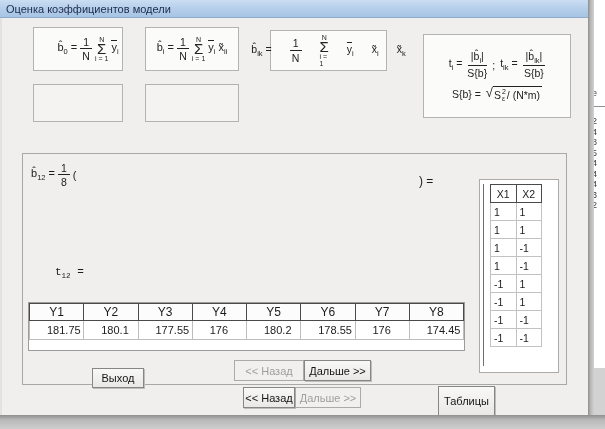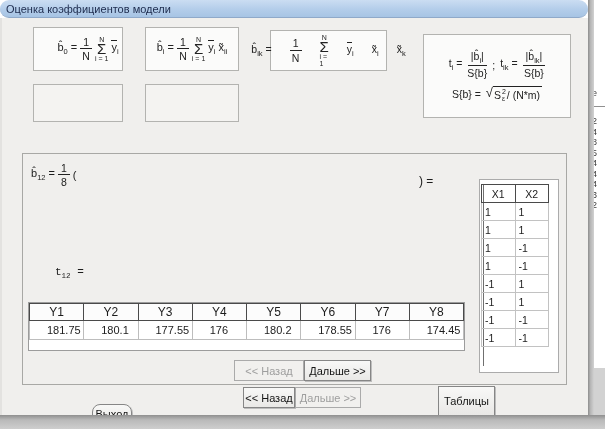--- a/index.html
+++ b/index.html
@@ -4,21 +4,21 @@
 <style>
   * { margin:0; padding:0; box-sizing:border-box; }
   body { font-family:"Liberation Sans", sans-serif; background:#888; }
   .screen { position:relative; width:605px; height:429px; background:#ffffff;
             overflow:hidden; font-size:11px; color:#1c1c1c; }
 
   
   .titlebar { position:absolute; left:0; top:0; width:588px; height:18px;
               background:linear-gradient(180deg,#cbddf2 0%,#b3cdea 55%,#a7c4e4 100%);
               border-bottom:1px solid #8fa9c9; display:flex; align-items:center;
-              padding-left:6px; color:#1d2b4d; font-size:11px;border-radius:9px; }
+              padding-left:6px; color:#1d2b4d; font-size:11px; }
   .winbody { position:absolute; left:0; top:18px; width:588px; height:397px;
              background:#f0efed; border-left:2px solid #e3e2e0; }
   .rstrip { position:absolute; left:588px; top:0; width:6px; height:415px;
             background:linear-gradient(90deg,#8d8d8d 0%,#b5b5b5 40%,#d2d2d2 100%); }
   .sliver { position:absolute; left:594px; top:0; width:11px; height:415px;
             background:#ffffff; overflow:hidden; }
   .sliver-top { position:absolute; left:-2px; top:88px; font-size:9px; color:#3a3a3a; }
   .sliver-line { position:absolute; left:0; top:106px; width:11px; height:1px; background:#909090; }
   .sliver-col { position:absolute; left:-2px; top:116px; font-size:9px; line-height:10.5px;
                 color:#3a3a3a; white-space:pre-line; }
@@ -69,35 +69,35 @@
                 border:1px solid #9c9c9c; background:#fff; }
   table.ygrid { border-collapse:collapse; table-layout:fixed; width:435px; }
   .ygrid th { border:1px solid #4a4a4a; font-weight:normal; height:17px;
               font-size:12px; text-align:center; padding:0; background:#fcfcfc; }
   .ygrid td { border:1px solid #bdbdbd; height:19px; font-size:11px;
               text-align:left; padding:0 0 0 17px; background:#fff; }
 
   .xwrap { position:absolute; left:456px; top:25px; width:80px; height:194px;
            border:1px solid #ababab; background:#fff; }
   table.xgrid { border-collapse:collapse; table-layout:fixed; position:absolute;
-                left:1px; top:4px; width:68px; }
+                left:10px; top:4px; width:52px; }
   .xgrid th { border:1px solid #4a4a4a; font-weight:normal; height:18px;
               font-size:10.5px; text-align:center; padding:0; }
   .xgrid td { border:1px solid #c2c2c2; height:18px; font-size:10.5px;
               padding:0 0 0 3px; text-align:left; }
   .xtail { position:absolute; left:3px; top:4px; width:1px; height:182px; background:#6f6f6f; }
 
   
   .btn { position:absolute; display:flex; align-items:center; justify-content:center;
          background:linear-gradient(180deg,#f8f8f7,#e9e8e6); border:1px solid #868686;
          box-shadow:1px 1px 0 #bdbdbd; font-size:11px; color:#151515; cursor:default; }
   .btn.disabled { color:#9e9e9e; border-color:#aaaaaa; box-shadow:none; background:#f1f0ee; }
   #btn-inner-back { left:211px; top:206px; width:70px; height:21px; }
   #btn-inner-next { left:281px; top:206px; width:67px; height:21px; }
-  #btn-exit   { left:92px;  top:404px; width:40px; height:20px;border-radius:8px; }
+  #btn-exit   { left:92px;  top:368px; width:52px; height:20px; }
   #btn-back   { left:243px; top:387px; width:52px; height:21px; }
   #btn-next   { left:295px; top:387px; width:66px; height:21px; }
   #btn-tables { left:438px; top:386px; width:57px; height:30px; }
 </style>
 </head>
 <body>
 
 <div class="screen">
 
   <div class="winbody"></div>

